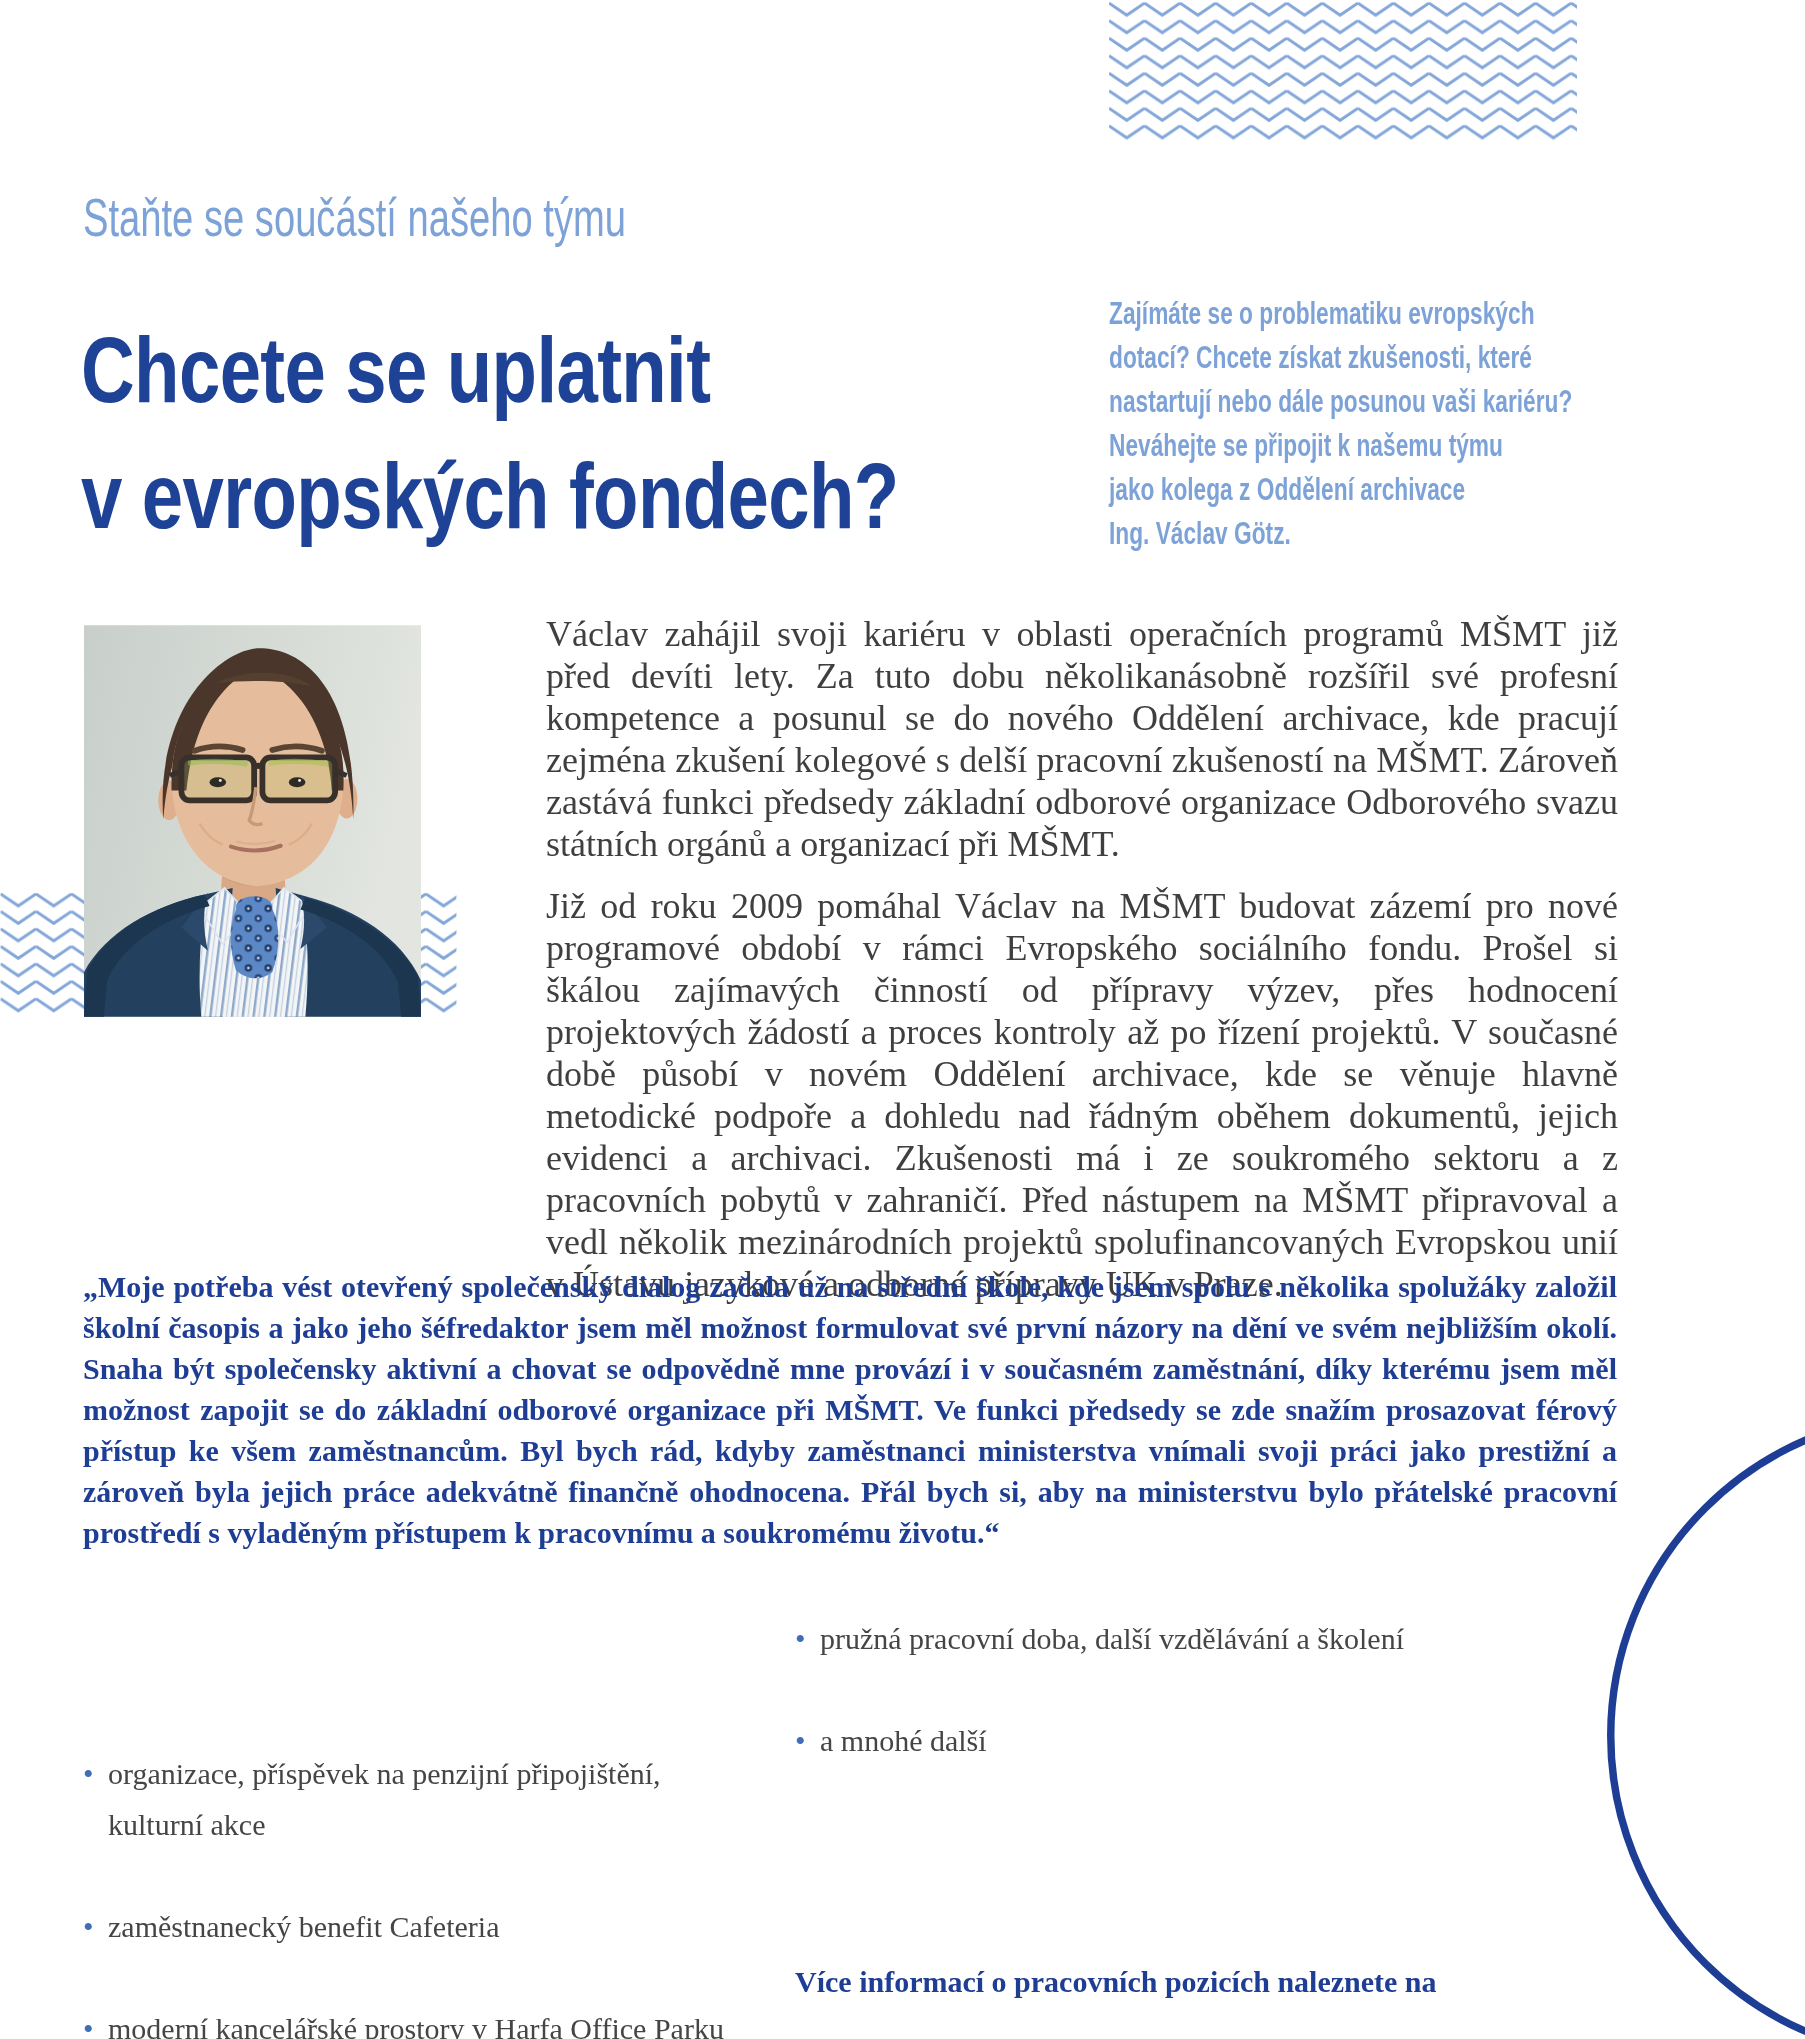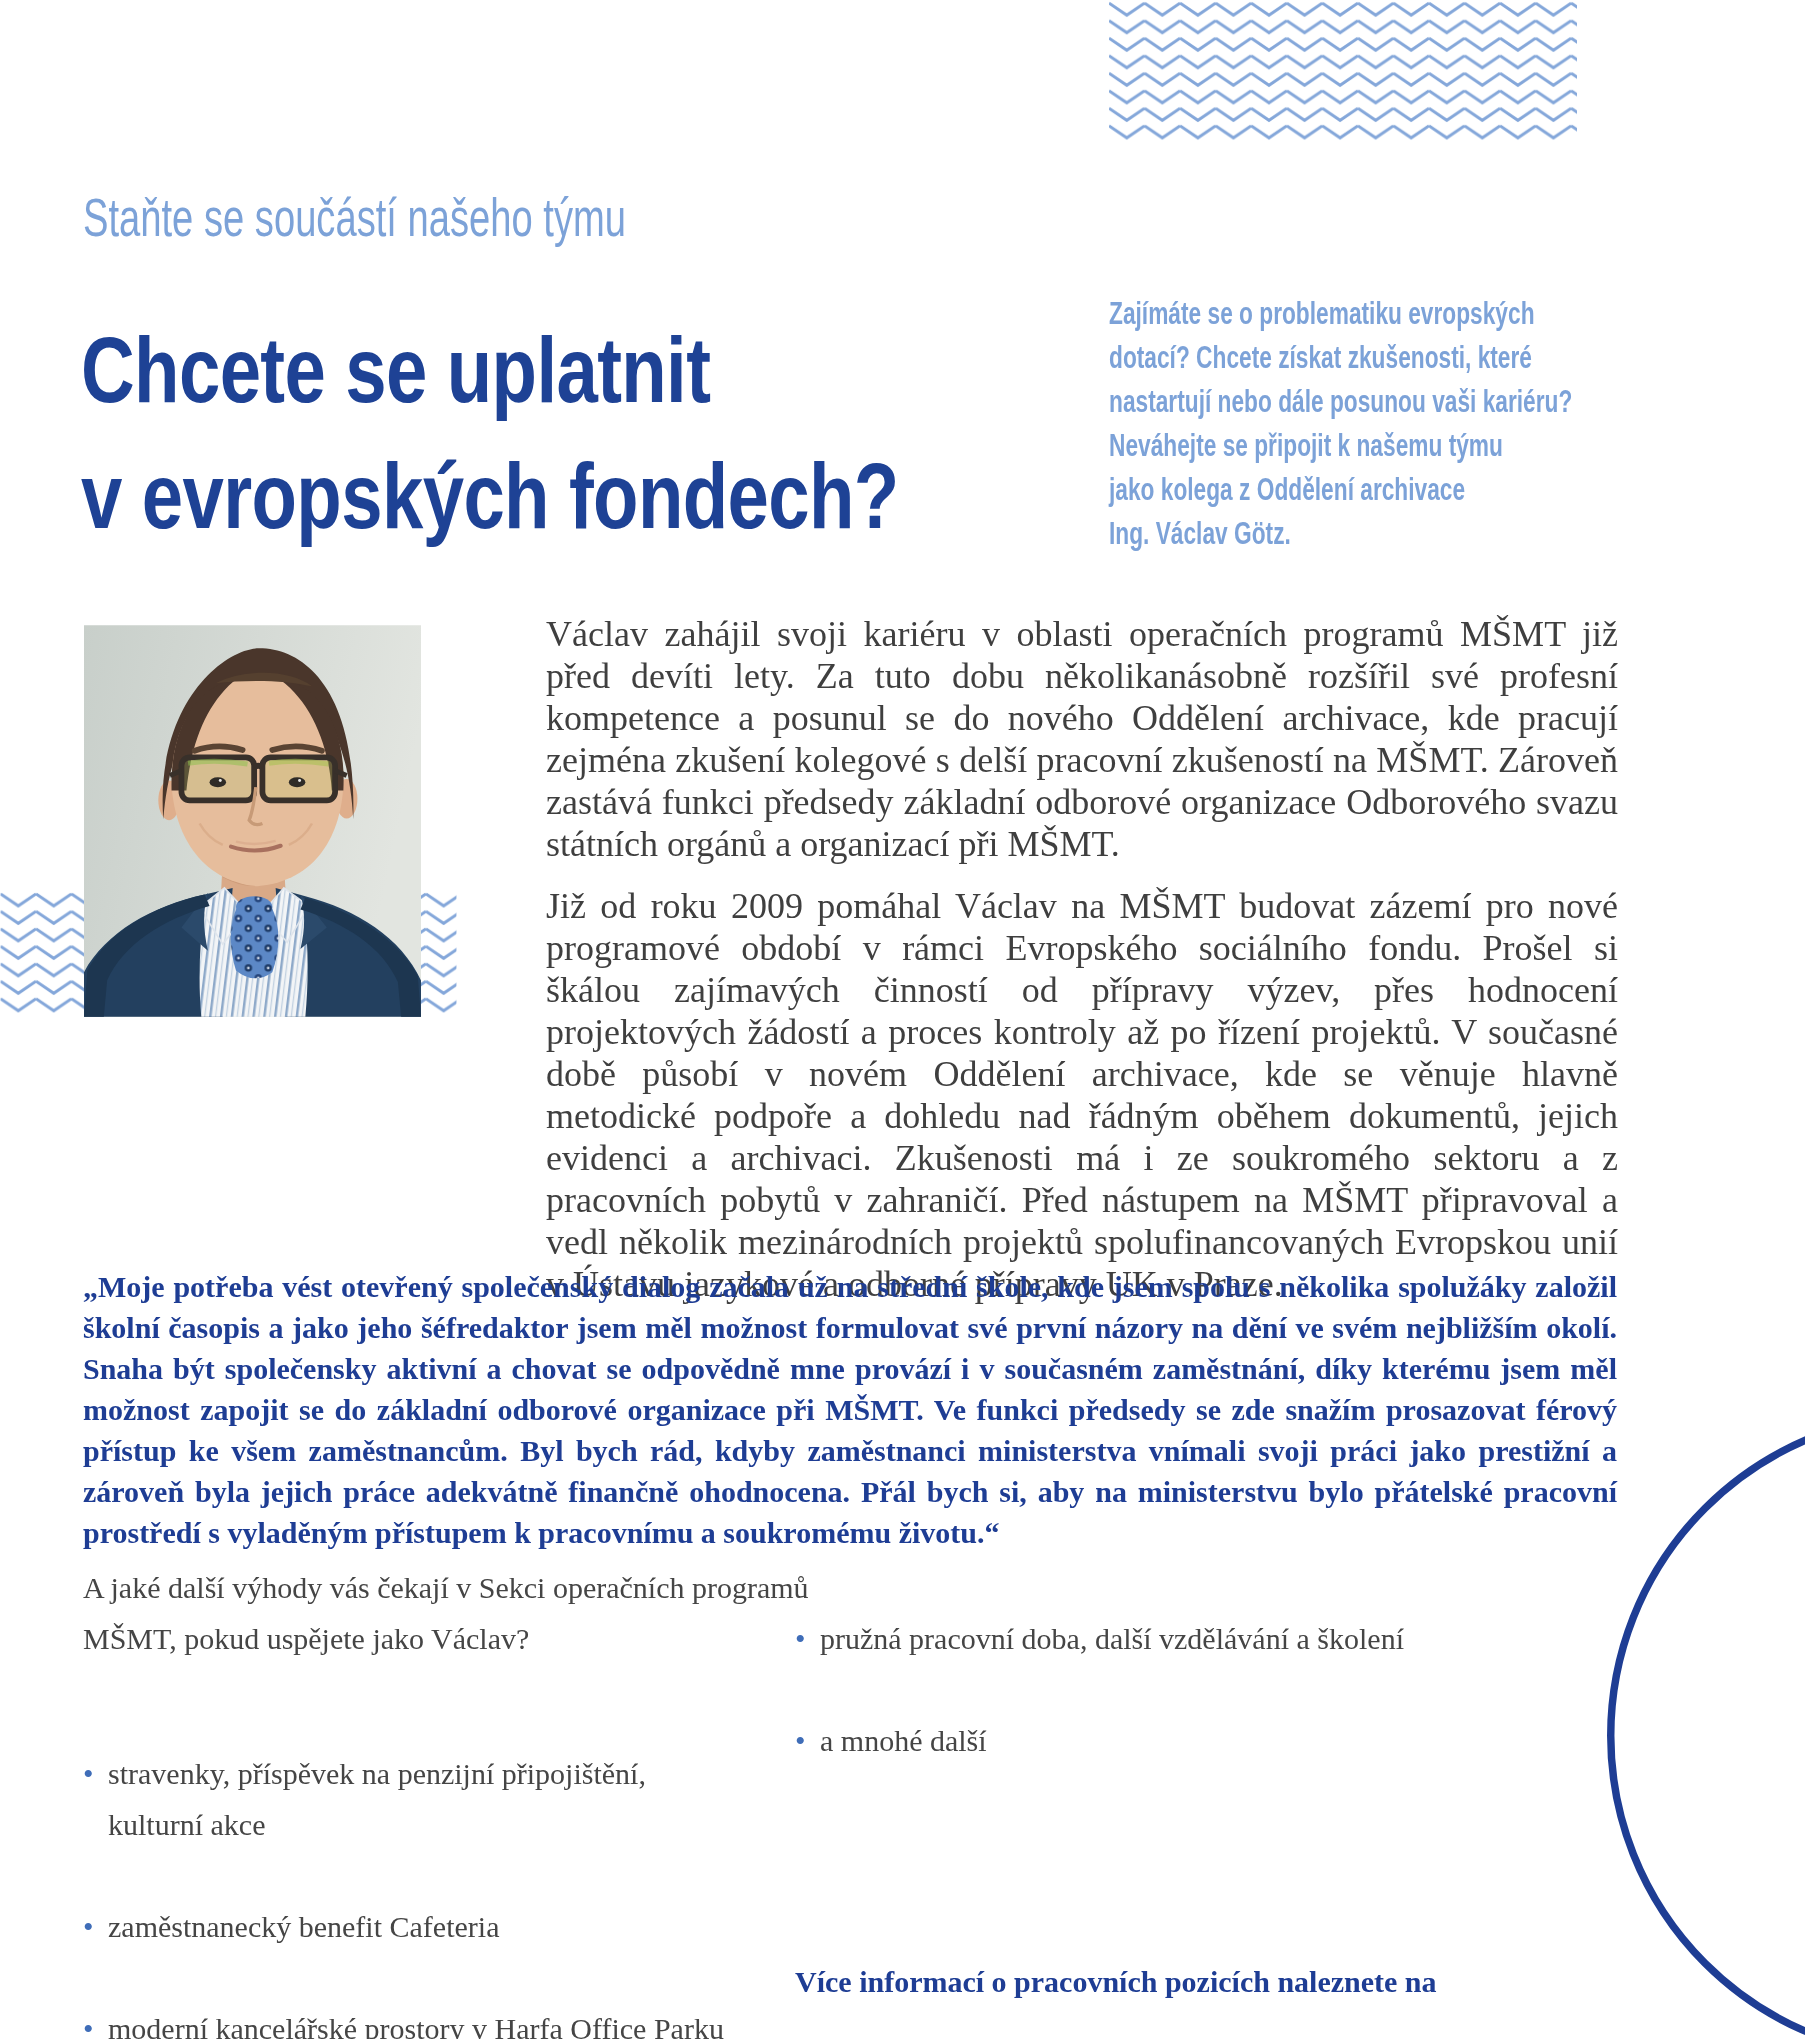--- a/index.html
+++ b/index.html
@@ -199,24 +199,23 @@
     </svg>
   </div>
 
   <div class="abs article">
     <p>Václav zahájil svoji kariéru v oblasti operačních programů MŠMT již před devíti lety. Za tuto dobu několikanásobně rozšířil své profesní kompetence a posunul se do nového Oddělení archivace, kde pracují zejména zkušení kolegové s delší pracovní zkušeností na MŠMT. Zároveň zastává funkci předsedy základní odborové organizace Odborového svazu státních orgánů a organizací při MŠMT.</p>
     <p>Již od roku 2009 pomáhal Václav na MŠMT budovat zázemí pro nové programové období v rámci Evropského sociálního fondu. Prošel si škálou zajímavých činností od přípravy výzev, přes hodnocení projektových žádostí a proces kontroly až po řízení projektů. V současné době působí v novém Oddělení archivace, kde se věnuje hlavně metodické podpoře a dohledu nad řádným oběhem dokumentů, jejich evidenci a archivaci. Zkušenosti má i ze soukromého sektoru a z pracovních pobytů v zahraničí. Před nástupem na MŠMT připravoval a vedl několik mezinárodních projektů spolufinancovaných Evropskou unií v Ústavu jazykové a odborné přípravy UK v Praze.</p>
   </div>
 
   <div class="abs quote">„Moje potřeba vést otevřený společenský dialog začala už na střední škole, kde jsem spolu s několika spolužáky založil školní časopis a jako jeho šéfredaktor jsem měl možnost formulovat své první názory na dění ve svém nejbližším okolí. Snaha být společensky aktivní a chovat se odpovědně mne provází i v současném zaměstnání, díky kterému jsem měl možnost zapojit se do základní odborové organizace při MŠMT. Ve funkci předsedy se zde snažím prosazovat férový přístup ke všem zaměstnancům. Byl bych rád, kdyby zaměstnanci ministerstva vnímali svoji práci jako prestižní a zároveň byla jejich práce adekvátně finančně ohodnocena. Přál bych si, aby na ministerstvu bylo přátelské pracovní prostředí s vyladěným přístupem k pracovnímu a soukromému životu.“</div>
 
-  <div class="abs benefits-intro">A jaké další výhody vás čekají v Sekci operačních programů MŠMT, pokud uspějete jako Václav?</div>
 
   <ul class="abs list list-left">
-    <li>stravenky, příspěvek na penzijní připojištění,
+    <li>organizace, příspěvek na penzijní připojištění,
 kulturní akce</li>
     <li>zaměstnanecký benefit Cafeteria</li>
     <li>moderní kancelářské prostory v Harfa Office Parku</li>
     
   </ul>
 
   <ul class="abs list list-right">
     <li>pružná pracovní doba, další vzdělávání a školení</li>
     <li>a mnohé další</li>
   </ul>

